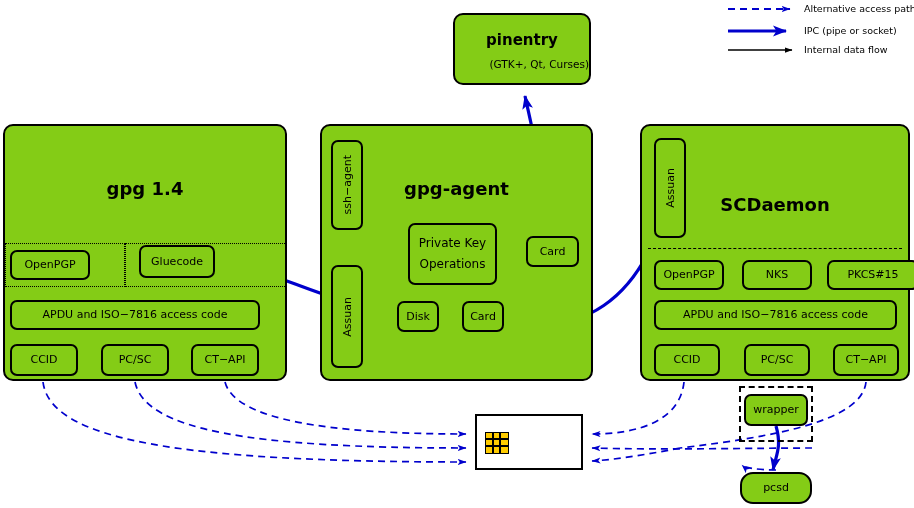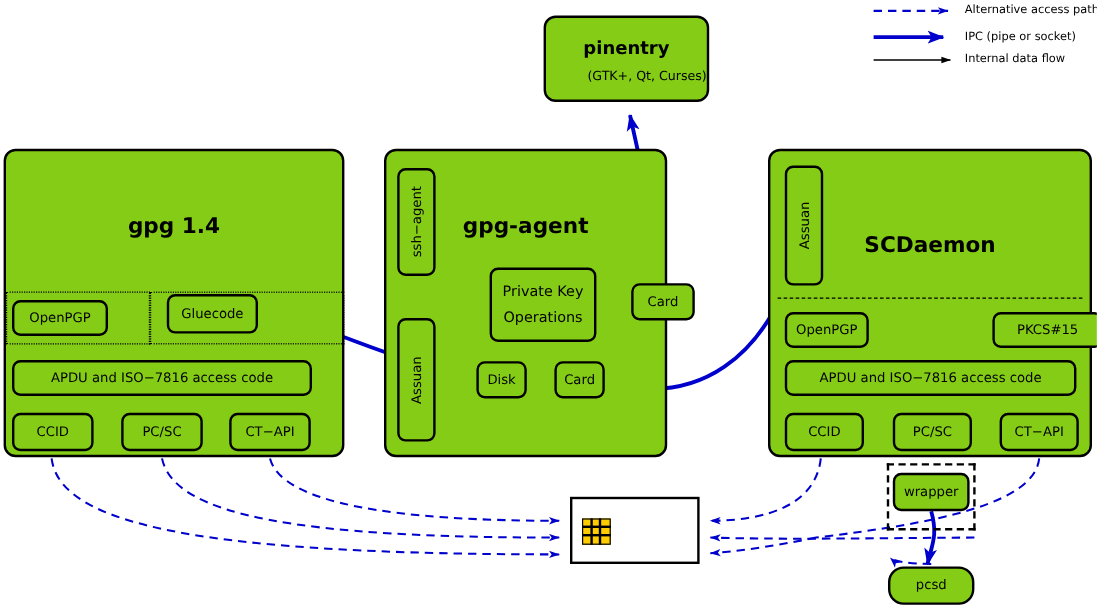--- a/index.html
+++ b/index.html
@@ -113,21 +113,21 @@
   </div>
   <div class="dotreg" style="left:5px;top:243px;width:120px;height:44px;border-top-style:dotted;"></div>
   <div class="dotreg" style="left:125px;top:243px;width:162px;height:44px;"></div>
   <div class="box node" style="left:10px;top:250px;width:80px;height:30px;">OpenPGP</div>
   <div class="box node" style="left:139px;top:245px;width:76px;height:33px;">Gluecode</div>
   <div class="box node" style="left:10px;top:300px;width:250px;height:30px;">APDU and ISO−7816 access code</div>
   <div class="box node" style="left:10px;top:344px;width:68px;height:32px;">CCID</div>
   <div class="box node" style="left:101px;top:344px;width:68px;height:32px;">PC/SC</div>
   <div class="box node" style="left:191px;top:344px;width:68px;height:32px;">CT−API</div>
 
-  <div class="box bigbox" style="left:320px;top:124px;width:236px;height:257px;">
+  <div class="box bigbox" style="left:320px;top:124px;width:273px;height:257px;">
     <div class="bigtitle" style="top:52px;">gpg-agent</div>
   </div>
   <div class="box vnode" style="left:331px;top:140px;width:32px;height:90px;">
     <span>ssh−agent</span>
   </div>
   <div class="box vnode" style="left:331px;top:265px;width:32px;height:103px;">
     <span>Assuan</span>
   </div>
   <div class="box node" style="left:408px;top:223px;width:89px;height:62px;flex-direction:column;">
     <div class="pk" style="margin-bottom:6px;">Private Key</div>
@@ -138,20 +138,21 @@
   <div class="box node" style="left:462px;top:301px;width:42px;height:31px;">Card</div>
 
   <div class="box bigbox" style="left:640px;top:124px;width:270px;height:257px;">
     <div class="bigtitle" style="top:52px;margin-top:16px;">SCDaemon</div>
   </div>
   <div class="box vnode" style="left:654px;top:138px;width:32px;height:100px;">
     <span>Assuan</span>
   </div>
   <div class="hline" style="left:648px;top:248px;width:254px;"></div>
   <div class="box node" style="left:654px;top:260px;width:70px;height:30px;">OpenPGP</div>
+  <div class="box node" style="left:742px;top:260px;width:70px;height:30px;">NKS</div>
   <div class="box node" style="left:827px;top:260px;width:92px;height:30px;">PKCS#15</div>
   <div class="box node" style="left:654px;top:300px;width:243px;height:30px;">APDU and ISO−7816 access code</div>
   <div class="box node" style="left:654px;top:344px;width:66px;height:32px;">CCID</div>
   <div class="box node" style="left:744px;top:344px;width:66px;height:32px;">PC/SC</div>
   <div class="box node" style="left:833px;top:344px;width:66px;height:32px;">CT−API</div>
 
   <div class="dashreg" style="left:739px;top:386px;width:74px;height:56px;"></div>
   <div class="box node" style="left:744px;top:394px;width:64px;height:32px;">wrapper</div>
   <div class="box node" style="left:740px;top:472px;width:72px;height:32px;border-radius:13px;">pcsd</div>
 

